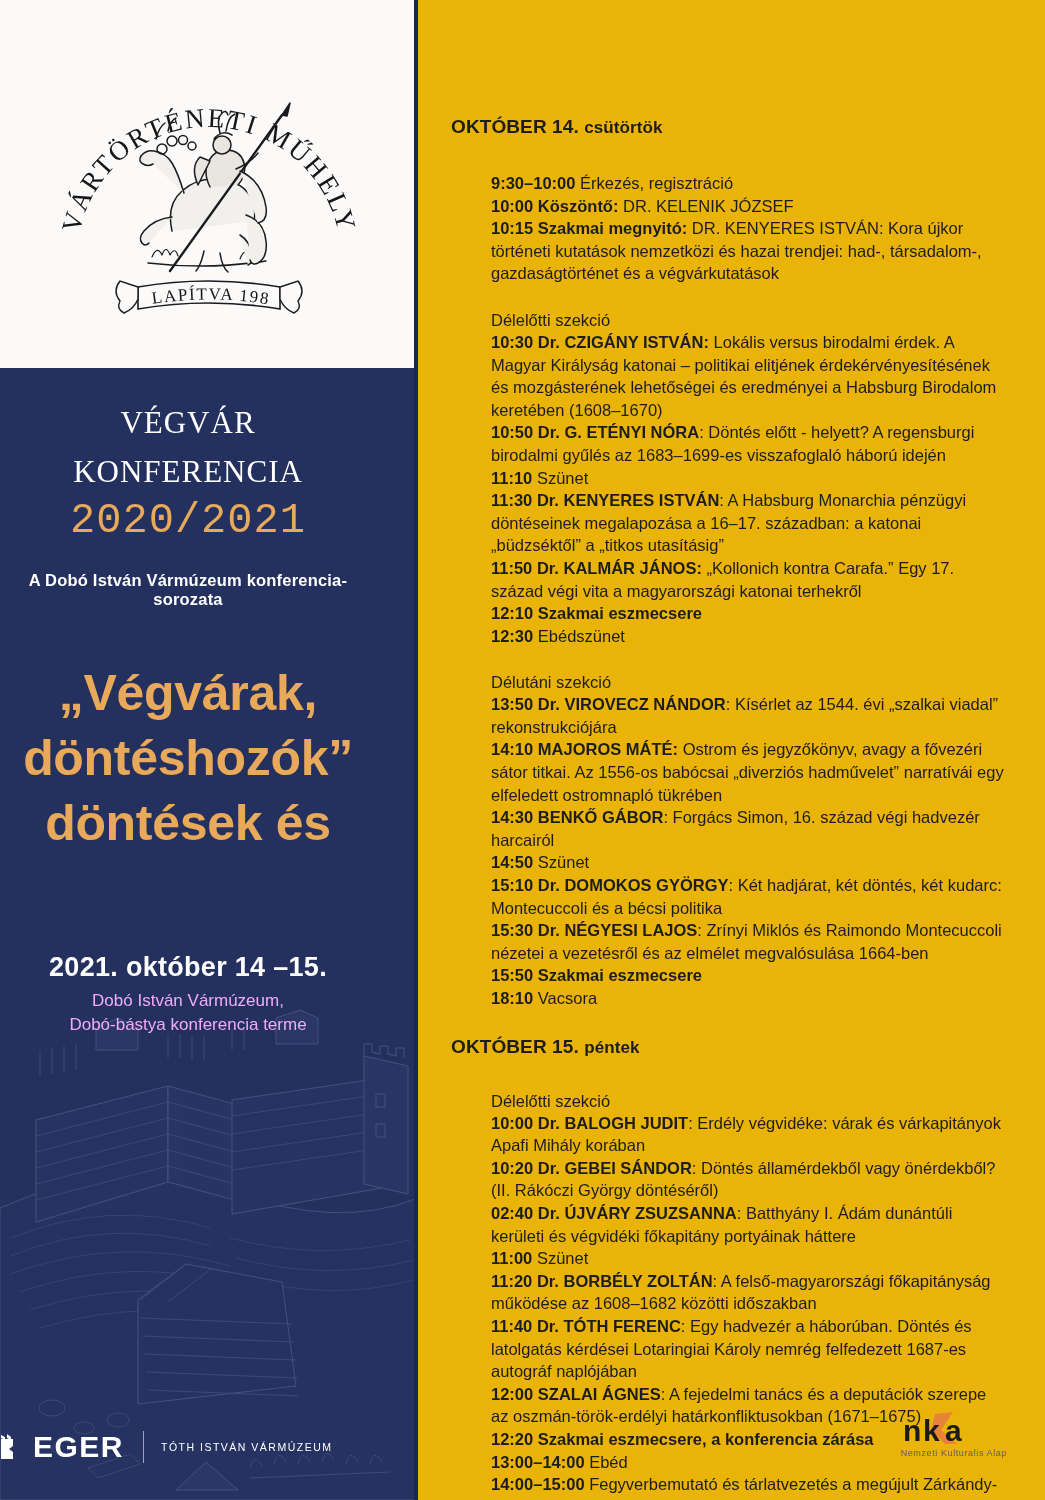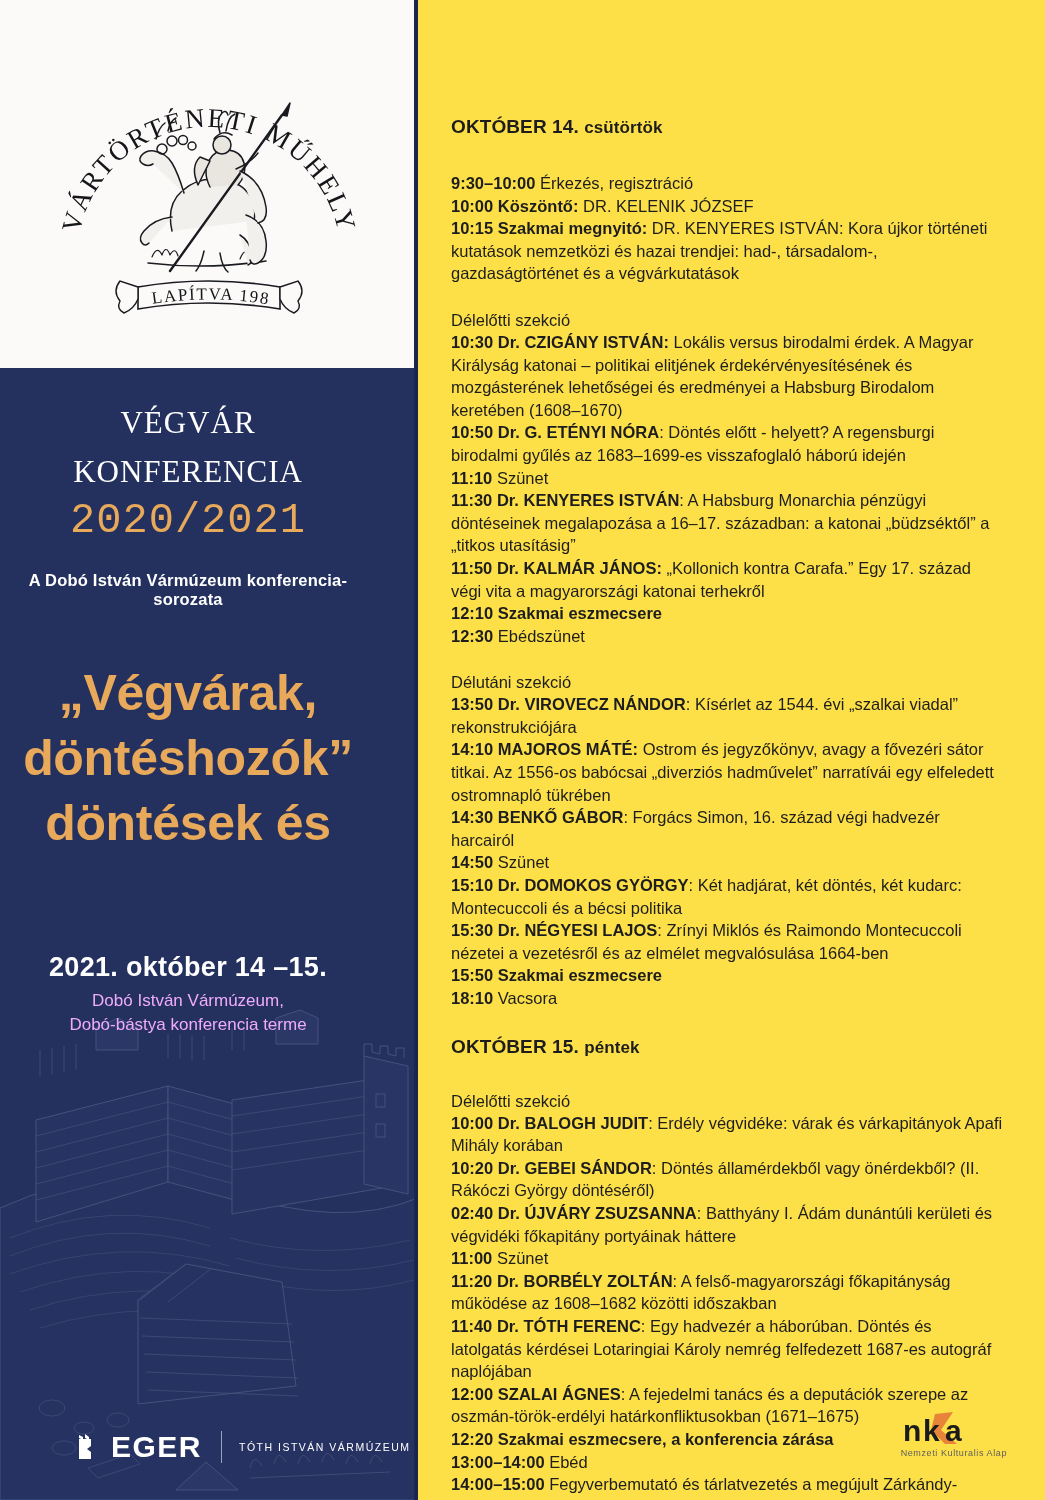--- a/index.html
+++ b/index.html
@@ -128,21 +128,20 @@
   #venue .vline { display: block; }
 
   
   #left-footer {
     position: absolute;
     left: 0; bottom: 36px;
     width: 418px;
     z-index: 3;
     display: flex;
     align-items: center;
-    padding-left: 78px;
   }
   #eger-mark { width: 26px; height: 28px; flex: 0 0 auto; }
   #eger-word {
     color: #ffffff;
     font-size: 30px;
     font-weight: bold;
     letter-spacing: 1.5px;
     margin-left: 7px;
   }
   #footer-divider {
@@ -155,34 +154,34 @@
     font-size: 10.5px;
     letter-spacing: 1.5px;
   }
 
   
   #program {
     position: absolute;
     left: 418px; top: 0;
     width: 627px;
     height: 1500px;
-    background: #fde047;
+    background: #eab308;
     padding: 116px 40px 0 33px;
   }
 
   .day-heading {
     font-size: 19px;
     font-weight: bold;
     color: #1d1d1d;
     letter-spacing: .1px;
     margin-bottom: 34px;
   }
   .day-heading .wd { font-size: 17px; }
 
-  .session { margin-bottom: 26px; }
+  .session { margin-bottom: 26px; margin-left: 40px; }
   .session-title {
     font-size: 16.5px;
     color: #1d1d1d;
     margin-bottom: 1px;
   }
 
   .entry {
     font-size: 16.5px;
     line-height: 1.37;
     color: #1d1d1d;

